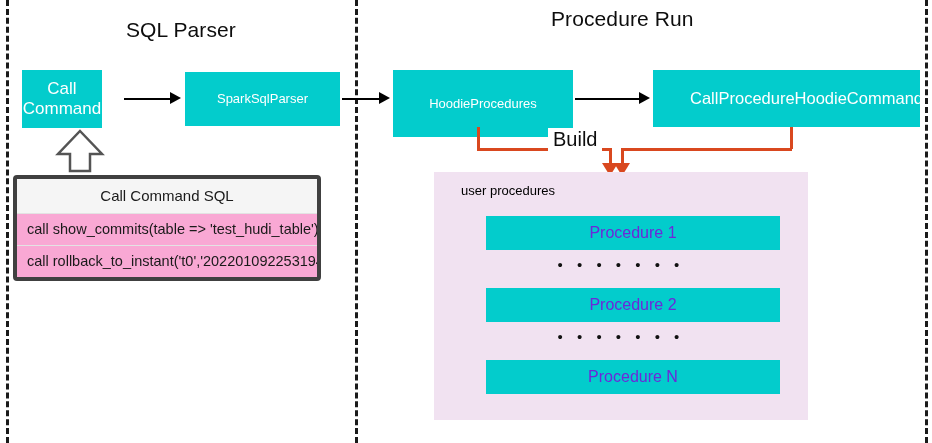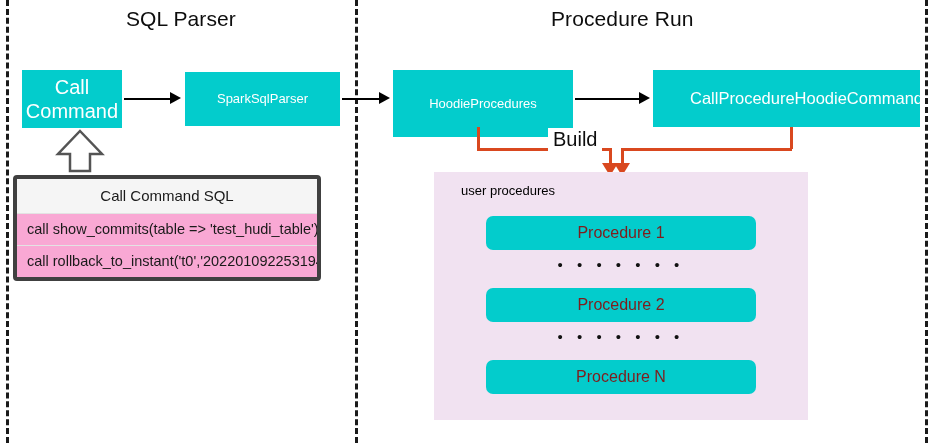--- a/index.html
+++ b/index.html
@@ -31,40 +31,40 @@
   #dash-right  { left: 925px; }
 
   
   .section-title {
     position: absolute;
     font-size: 21px;
     color: #0d0d0d;
     white-space: nowrap;
     letter-spacing: .1px;
   }
-  #title-sql  { left: 126px; top: 7px; text-align: right; }
+  #title-sql  { left: 126px; top: 18px; text-align: right; }
   #title-proc { left: 551px; top: 7px; }
 
   
   .tealbox {
     position: absolute;
     background: #03cccc;
     color: #ffffff;
     display: flex;
     align-items: center;
     justify-content: center;
     text-align: center;
     font-size: 13px;
     line-height: 1.2;
     box-sizing: border-box;
     white-space: nowrap;
   }
   #box-call-command {
-    left: 22px; top: 70px; width: 100px; height: 58px;
-    white-space: normal; font-size: 20px;
+    left: 22px; top: 70px; width: 80px; height: 58px;
+    white-space: normal; font-size: 17px;
   }
   #box-spark-parser {
     left: 185px; top: 72px; width: 155px; height: 54px;
   }
   #box-hoodie-procedures {
     left: 393px; top: 70px; width: 180px; height: 67px;
   }
   #box-call-procedure-command {
     left: 653px; top: 70px; width: 267px; height: 57px;
     font-size: 16.5px;
@@ -169,30 +169,29 @@
   }
   #user-procedures-label {
     position: absolute;
     left: 27px; top: 11px;
     font-size: 13px;
     color: #000000;
     white-space: nowrap;
   }
   .proc-box {
     position: absolute;
-    left: 52px; width: 270px; height: 34px;
+    left: 52px; width: 294px; height: 34px;
     background: #03cccc;
-    color: #7f1d1d;
+    color: #6d28d9;
     display: flex;
     align-items: center;
     justify-content: center;
     font-size: 16px;
     box-sizing: border-box;
     white-space: nowrap;
-    border-radius: 7px;
   }
   #proc-1 { top: 44px; }
   #proc-2 { top: 116px; }
   #proc-3 { top: 188px; }
 
   .dots {
     position: absolute;
     left: 52px; width: 270px;
     text-align: center;
     font-size: 15px;

